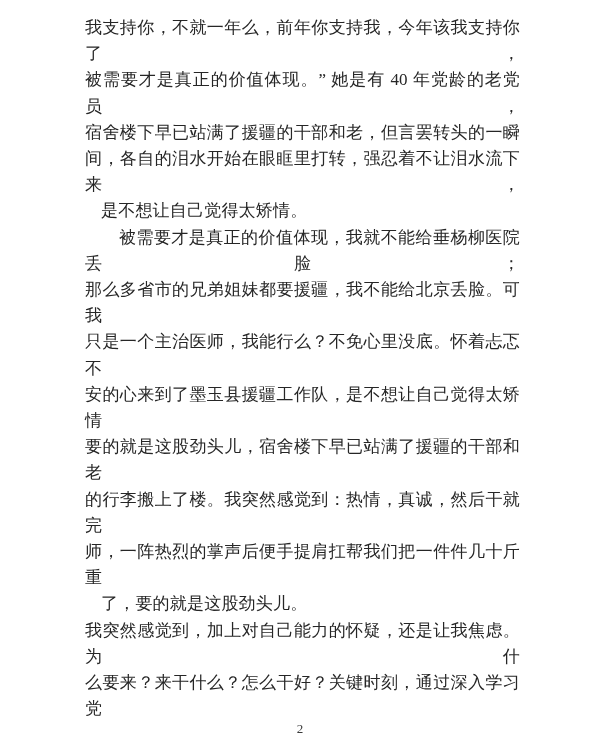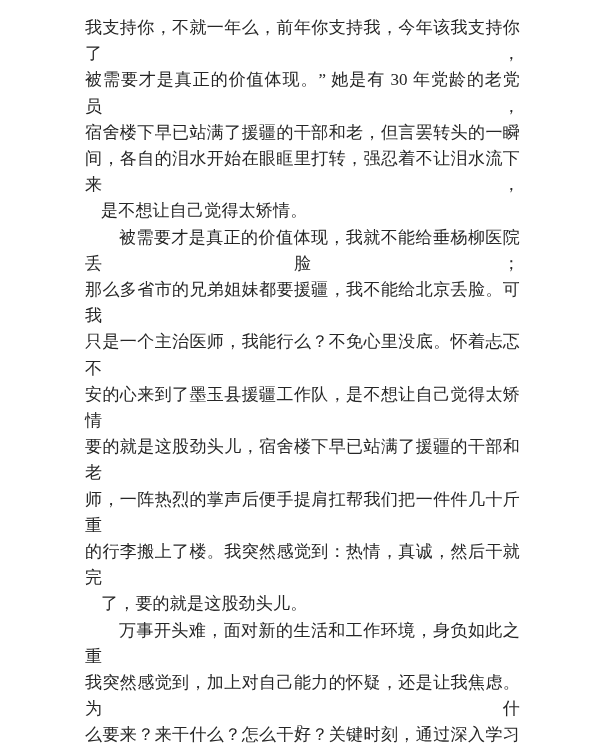--- a/index.html
+++ b/index.html
@@ -53,30 +53,29 @@
     font-size: 13px;
     color: #3a3a3a;
   }
 </style>
 </head>
 <body>
 
 <div class="page">
   <div class="text-block">
       <div class="line">我支持你，不就一年么，前年你支持我，今年该我支持你了，</div>
-      <div class="line">被需要才是真正的价值体现。” 她是有 30 年党龄的老党员，</div>
+      <div class="line">被需要才是真正的价值体现。” 她是有 40 年党龄的老党员，</div>
       <div class="line">宿舍楼下早已站满了援疆的干部和老，但言罢转头的一瞬</div>
       <div class="line">间，各自的泪水开始在眼眶里打转，强忍着不让泪水流下来，</div>
       <div class="line para-end">是不想让自己觉得太矫情。</div>
       <div class="line indent">被需要才是真正的价值体现，我就不能给垂杨柳医院丢脸；</div>
       <div class="line">那么多省市的兄弟姐妹都要援疆，我不能给北京丢脸。可我</div>
       <div class="line">只是一个主治医师，我能行么？不免心里没底。怀着忐忑不</div>
       <div class="line">安的心来到了墨玉县援疆工作队，是不想让自己觉得太矫情</div>
       <div class="line">要的就是这股劲头儿，宿舍楼下早已站满了援疆的干部和老</div>
+      <div class="line">的行李搬上了楼。我突然感觉到：热情，真诚，然后干就完</div>
       <div class="line">师，一阵热烈的掌声后便手提肩扛帮我们把一件件几十斤重</div>
-      <div class="line">的行李搬上了楼。我突然感觉到：热情，真诚，然后干就完</div>
       <div class="line para-end">了，要的就是这股劲头儿。</div>
-      <div class="line indent">万事开头难，面对新的生活和工作环境，身负如此之重</div>
       <div class="line">我突然感觉到，加上对自己能力的怀疑，还是让我焦虑。为什</div>
       <div class="line">么要来？来干什么？怎么干好？关键时刻，通过深入学习党</div>
     </div>
   <div class="page-number">2</div>
 </div>
 
 </body></html>

